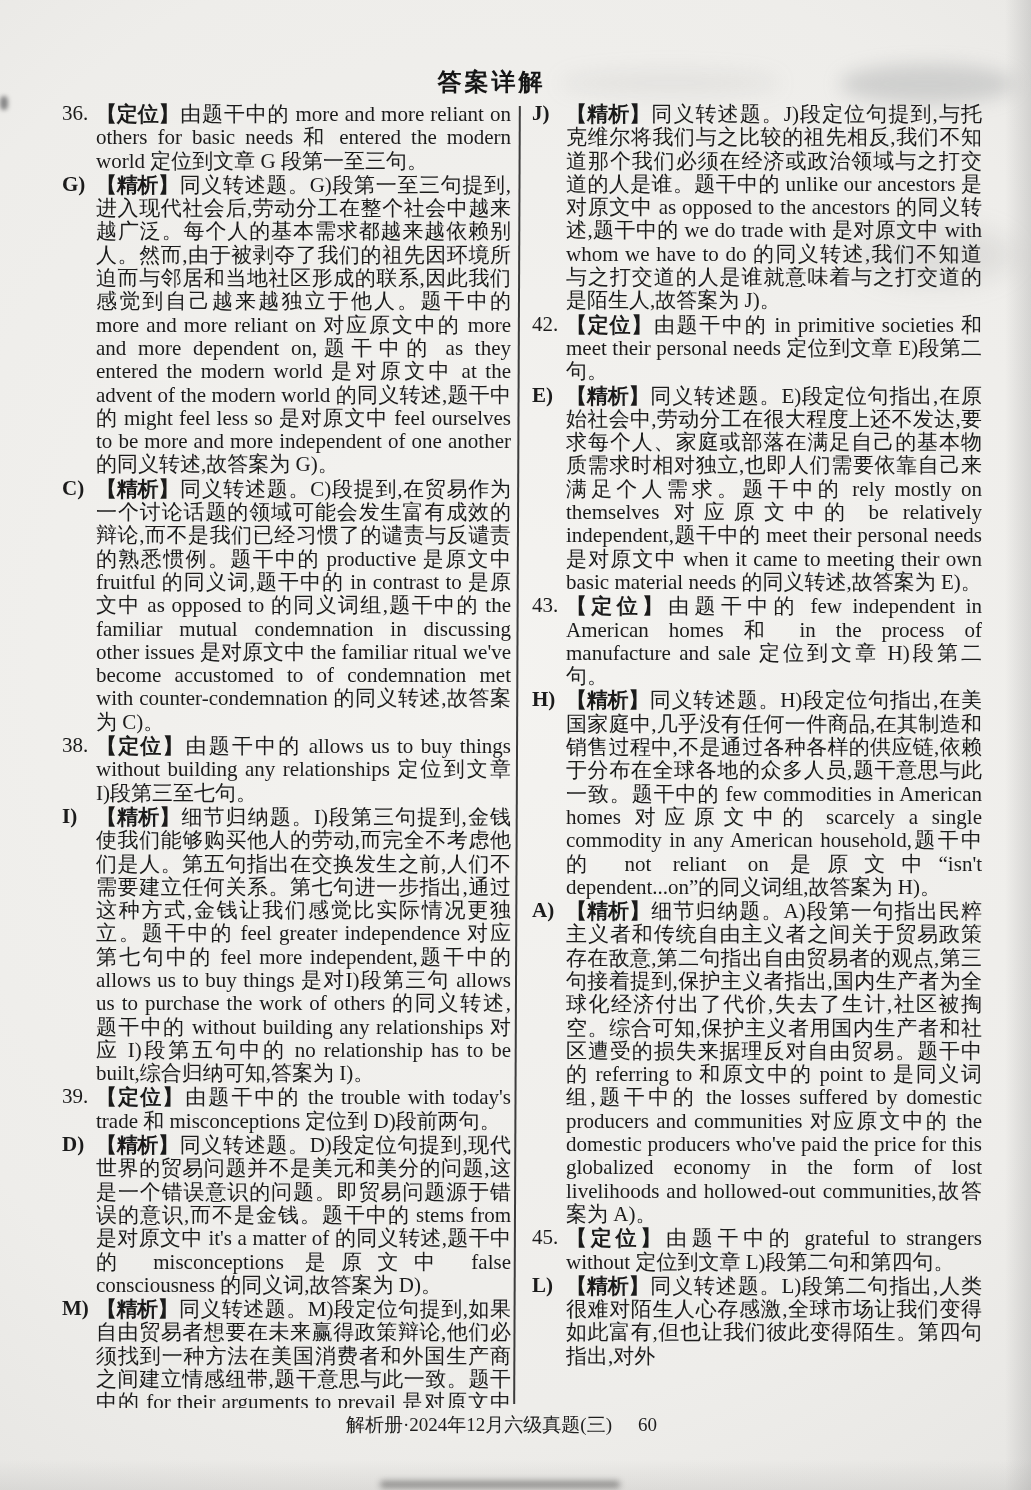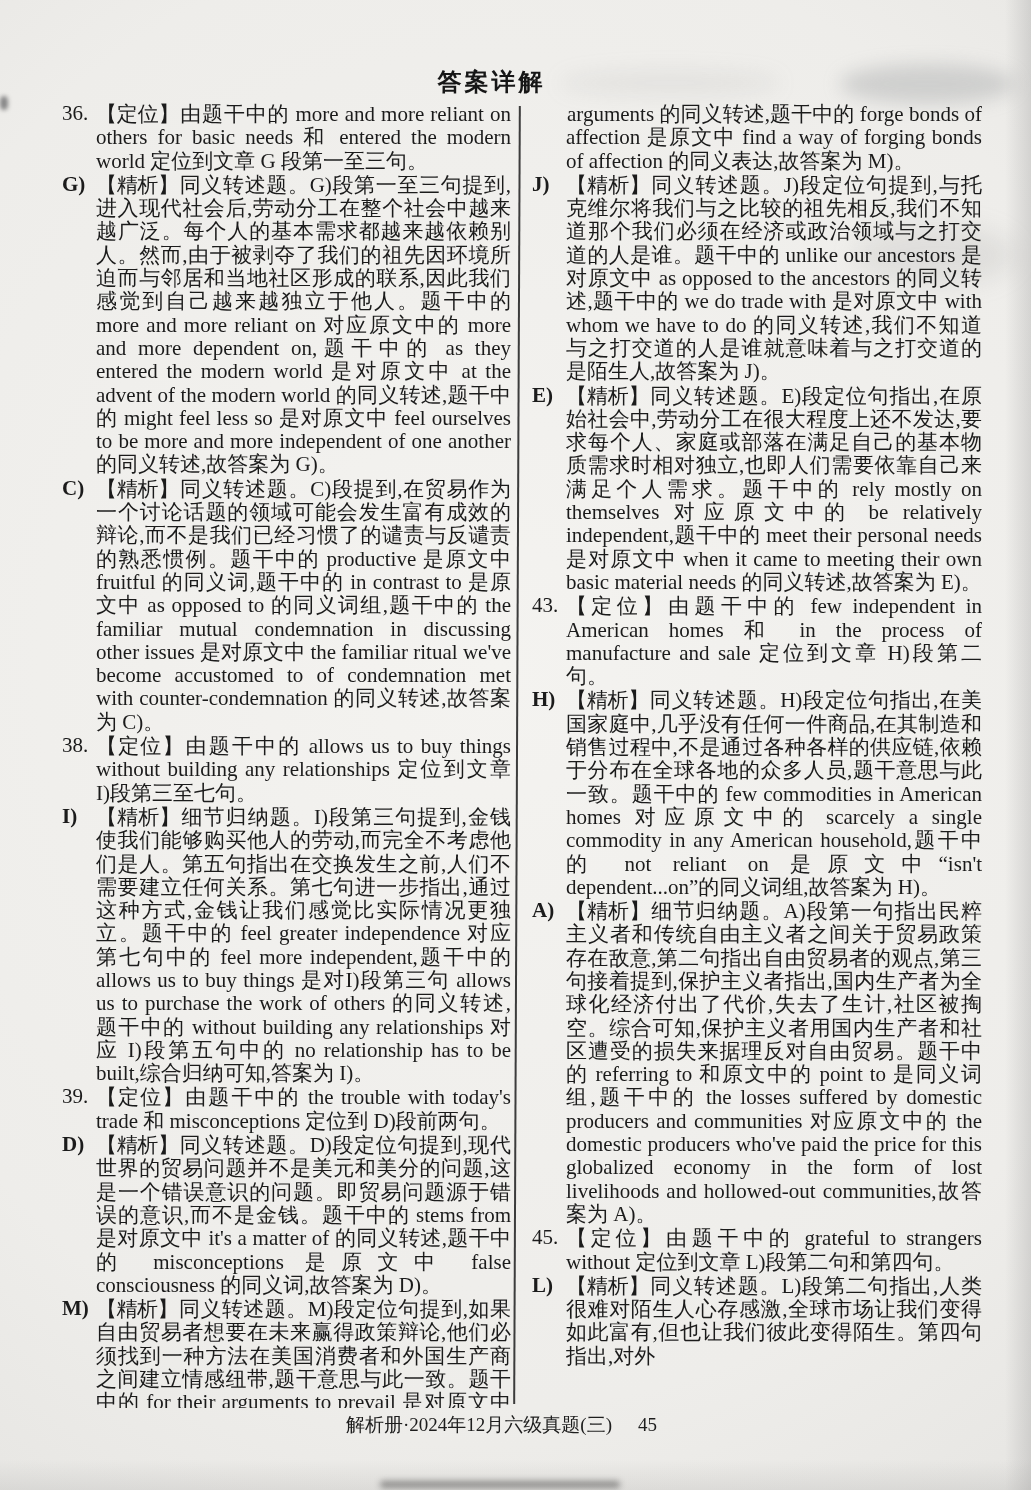--- a/index.html
+++ b/index.html
@@ -67,21 +67,21 @@
     text-align: justify; text-justify: inter-character;
     font-size: 21px; line-height: 23.3px;
   }
   .item .marker {
     position: absolute; left: 0; top: 0; width: 33px;
     text-align: left; letter-spacing: 0;
   }
   .item .marker.bold { font-weight: bold; }
   .item .tag {
     font-family: "Liberation Sans", "DejaVu Sans", sans-serif;
-    font-weight: normal; letter-spacing: -1px; margin-right: 1px;
+    font-weight: bold; letter-spacing: -1px; margin-right: 1px;
   }
   
   .footer {
     position: absolute; top: 1412px; left: 0; width: 1031px;
     text-align: center; transform: translateX(-14px);
     font-size: 19px; color: #1d1d1d;
   }
   .footer .pagenum { margin-left: 26px; }
 </style>
 </head>
@@ -130,29 +130,29 @@
   <div class="item">
     <span class="marker bold">D)</span><span class="tag">【精析】</span><span>同义转述题。D)段定位句提到,现代世界的贸易问题并不是美元和美分的问题,这是一个错误意识的问题。即贸易问题源于错误的意识,而不是金钱。题干中的 stems from 是对原文中 it's a matter of 的同义转述,题干中的 misconceptions 是原文中 false consciousness 的同义词,故答案为 D)。</span>
   </div>
 
 
   <div class="item">
     <span class="marker bold">M)</span><span class="tag">【精析】</span><span>同义转述题。M)段定位句提到,如果自由贸易者想要在未来赢得政策辩论,他们必须找到一种方法在美国消费者和外国生产商之间建立情感纽带,题干意思与此一致。题干中的 for their arguments to prevail 是对原文中 win policy</span>
   </div>
 </div>
   <div class="col col-right">
-  <div class="item">
-    <span class="marker"></span><span class="tag"></span><span>arguments 的同义转述,题干中的 forge bonds of affection 是原文中 find a way of forging bonds of affection 的同义表达,故答案为 M)。</span>
-  </div>
 
 
   <div class="item">
     <span class="marker bold">J)</span><span class="tag">【精析】</span><span>同义转述题。J)段定位句提到,与托克维尔将我们与之比较的祖先相反,我们不知道那个我们必须在经济或政治领域与之打交道的人是谁。题干中的 unlike our ancestors 是对原文中 as opposed to the ancestors 的同义转述,题干中的 we do trade with 是对原文中 with whom we have to do 的同义转述,我们不知道与之打交道的人是谁就意味着与之打交道的是陌生人,故答案为 J)。</span>
   </div>
 
+  <div class="item">
+    <span class="marker">42.</span><span class="tag">【定位】</span><span>由题干中的 in primitive societies 和 meet their personal needs 定位到文章 E)段第二句。</span>
+  </div>
 
   <div class="item">
     <span class="marker bold">E)</span><span class="tag">【精析】</span><span>同义转述题。E)段定位句指出,在原始社会中,劳动分工在很大程度上还不发达,要求每个人、家庭或部落在满足自己的基本物质需求时相对独立,也即人们需要依靠自己来满足个人需求。题干中的 rely mostly on themselves 对应原文中的 be relatively independent,题干中的 meet their personal needs 是对原文中 when it came to meeting their own basic material needs 的同义转述,故答案为 E)。</span>
   </div>
 
   <div class="item">
     <span class="marker">43.</span><span class="tag">【定位】</span><span>由题干中的 few independent in American homes 和 in the process of manufacture and sale 定位到文章 H)段第二句。</span>
   </div>
 
   <div class="item">
@@ -167,16 +167,16 @@
   <div class="item">
     <span class="marker">45.</span><span class="tag">【定位】</span><span>由题干中的 grateful to strangers without 定位到文章 L)段第二句和第四句。</span>
   </div>
 
   <div class="item">
     <span class="marker bold">L)</span><span class="tag">【精析】</span><span>同义转述题。L)段第二句指出,人类很难对陌生人心存感激,全球市场让我们变得如此富有,但也让我们彼此变得陌生。第四句指出,对外</span>
   </div>
 </div>
 
   <div class="footer">
-    <span>解析册·2024年12月六级真题(三)</span><span class="pagenum">45</span>
+    <span>解析册·2024年12月六级真题(三)</span><span class="pagenum">60</span>
   </div>
 
 </div>
 
 </body></html>

